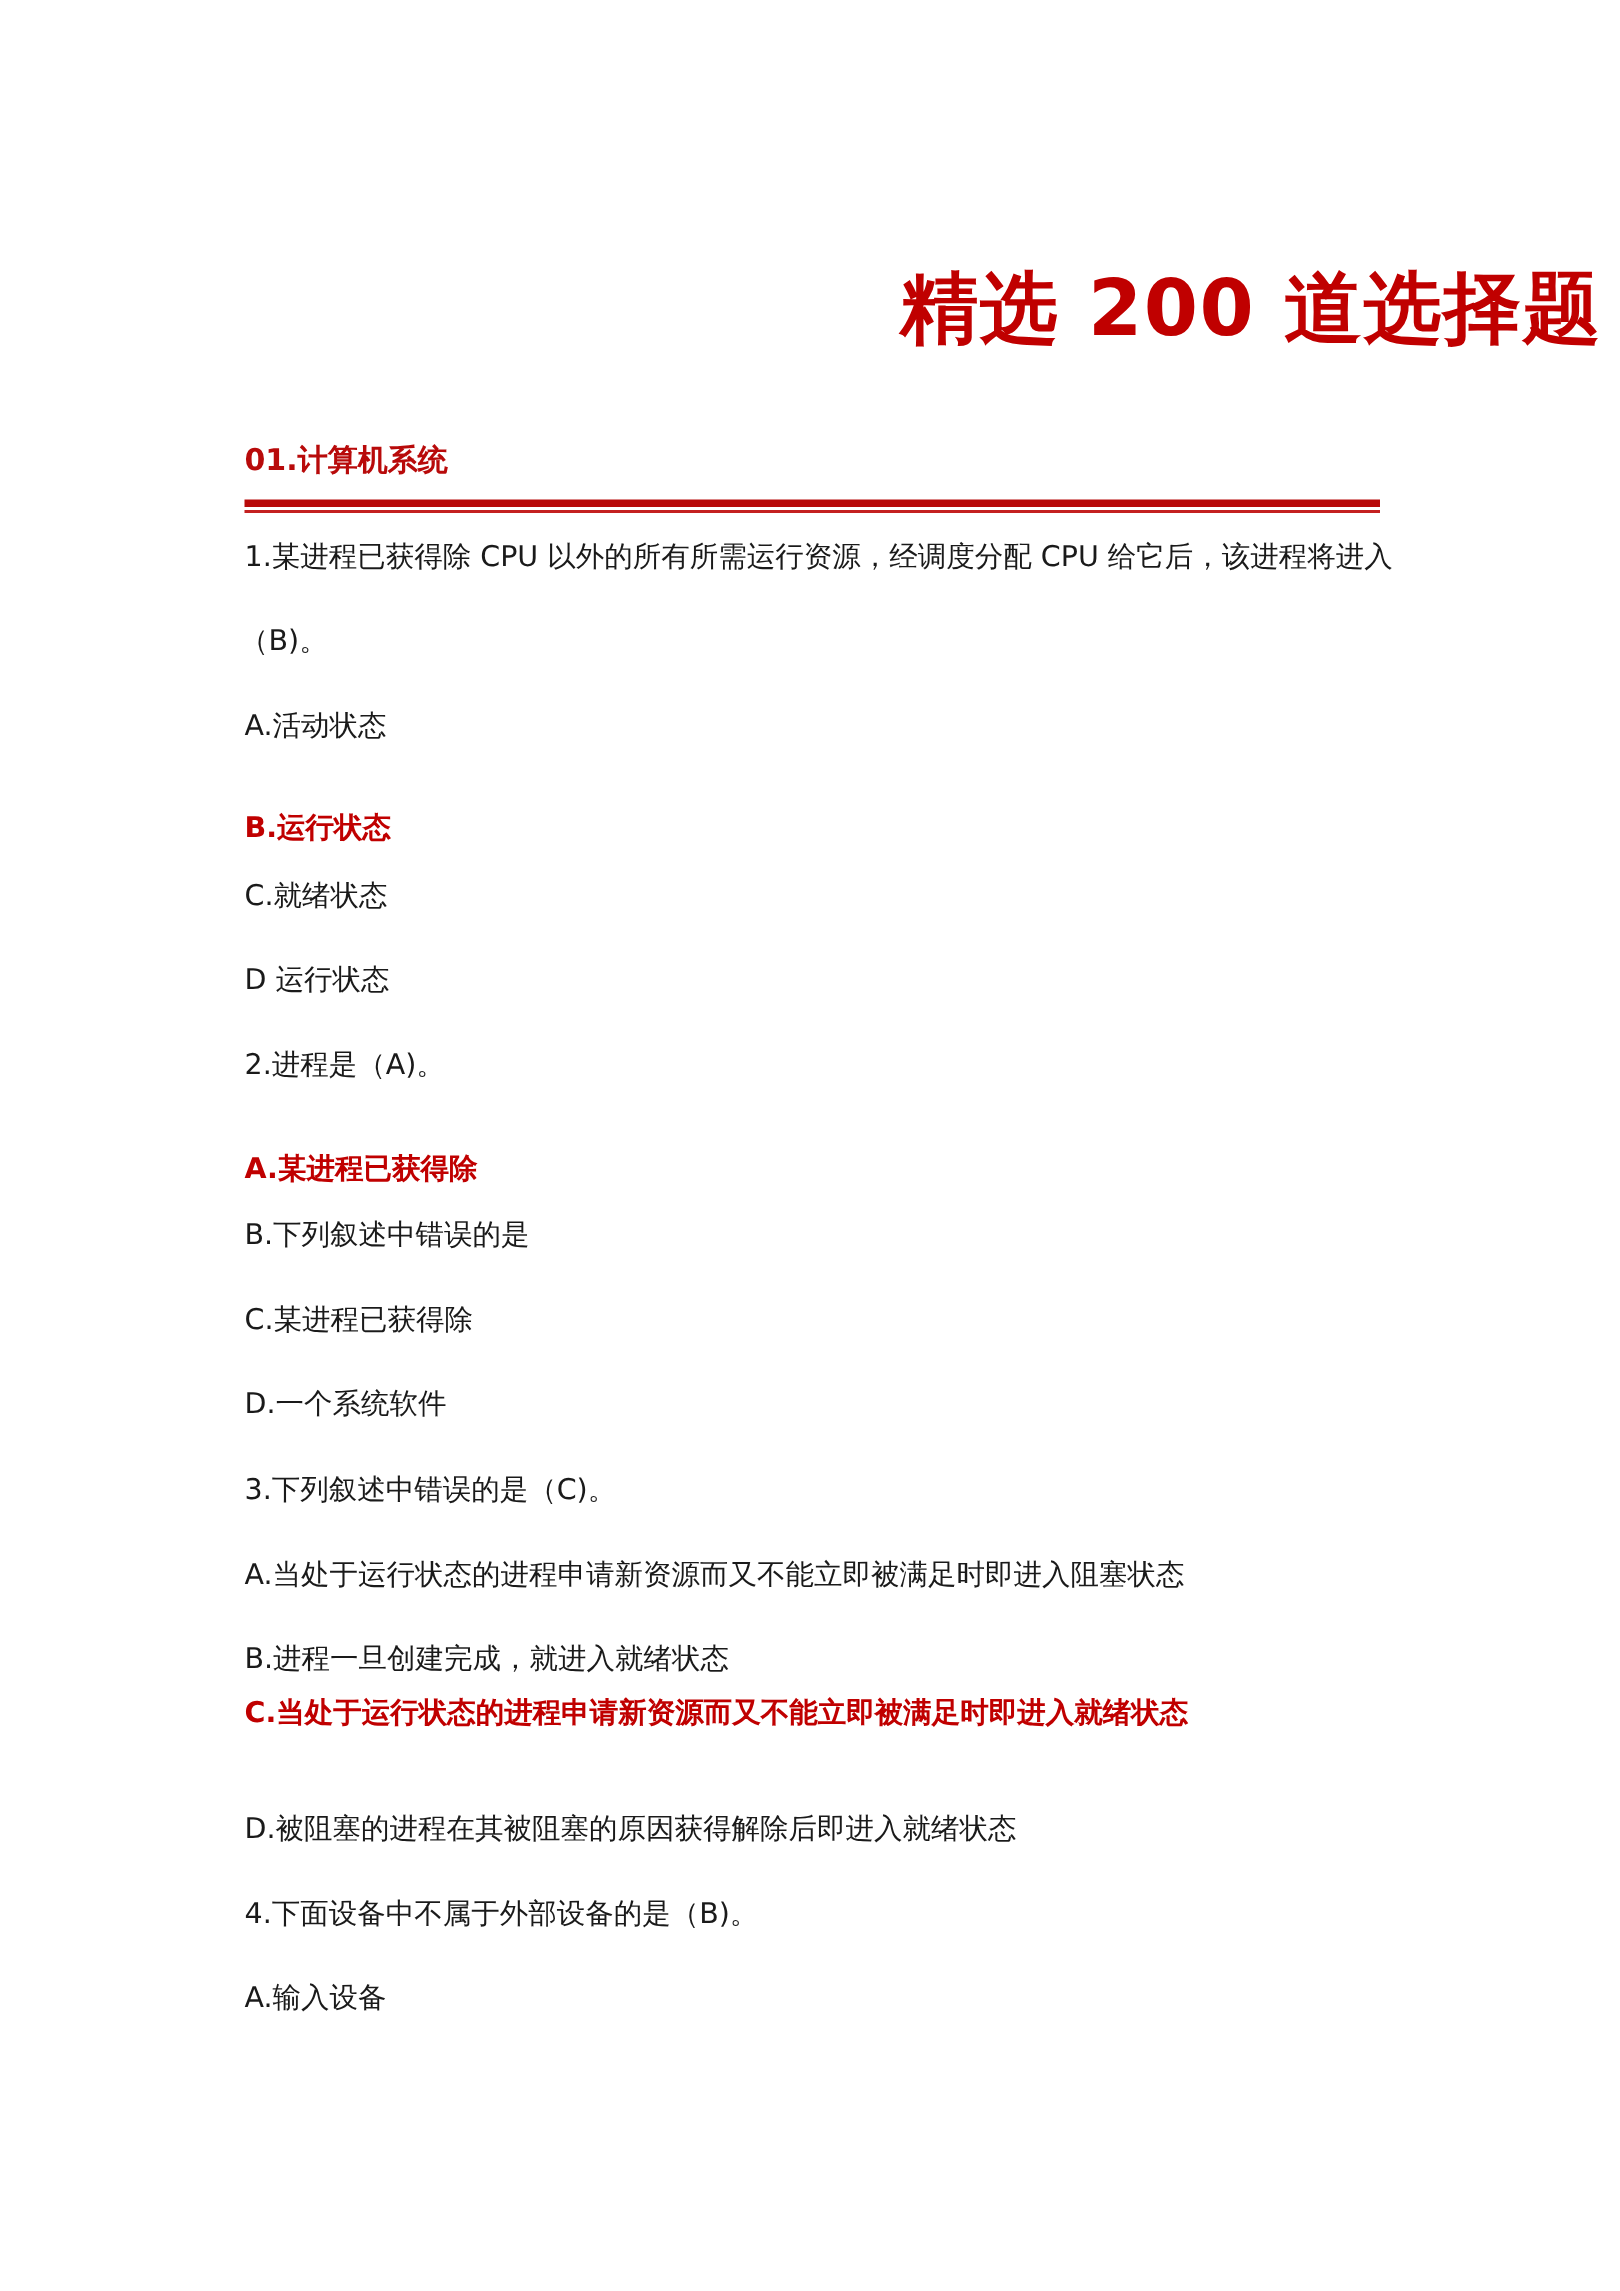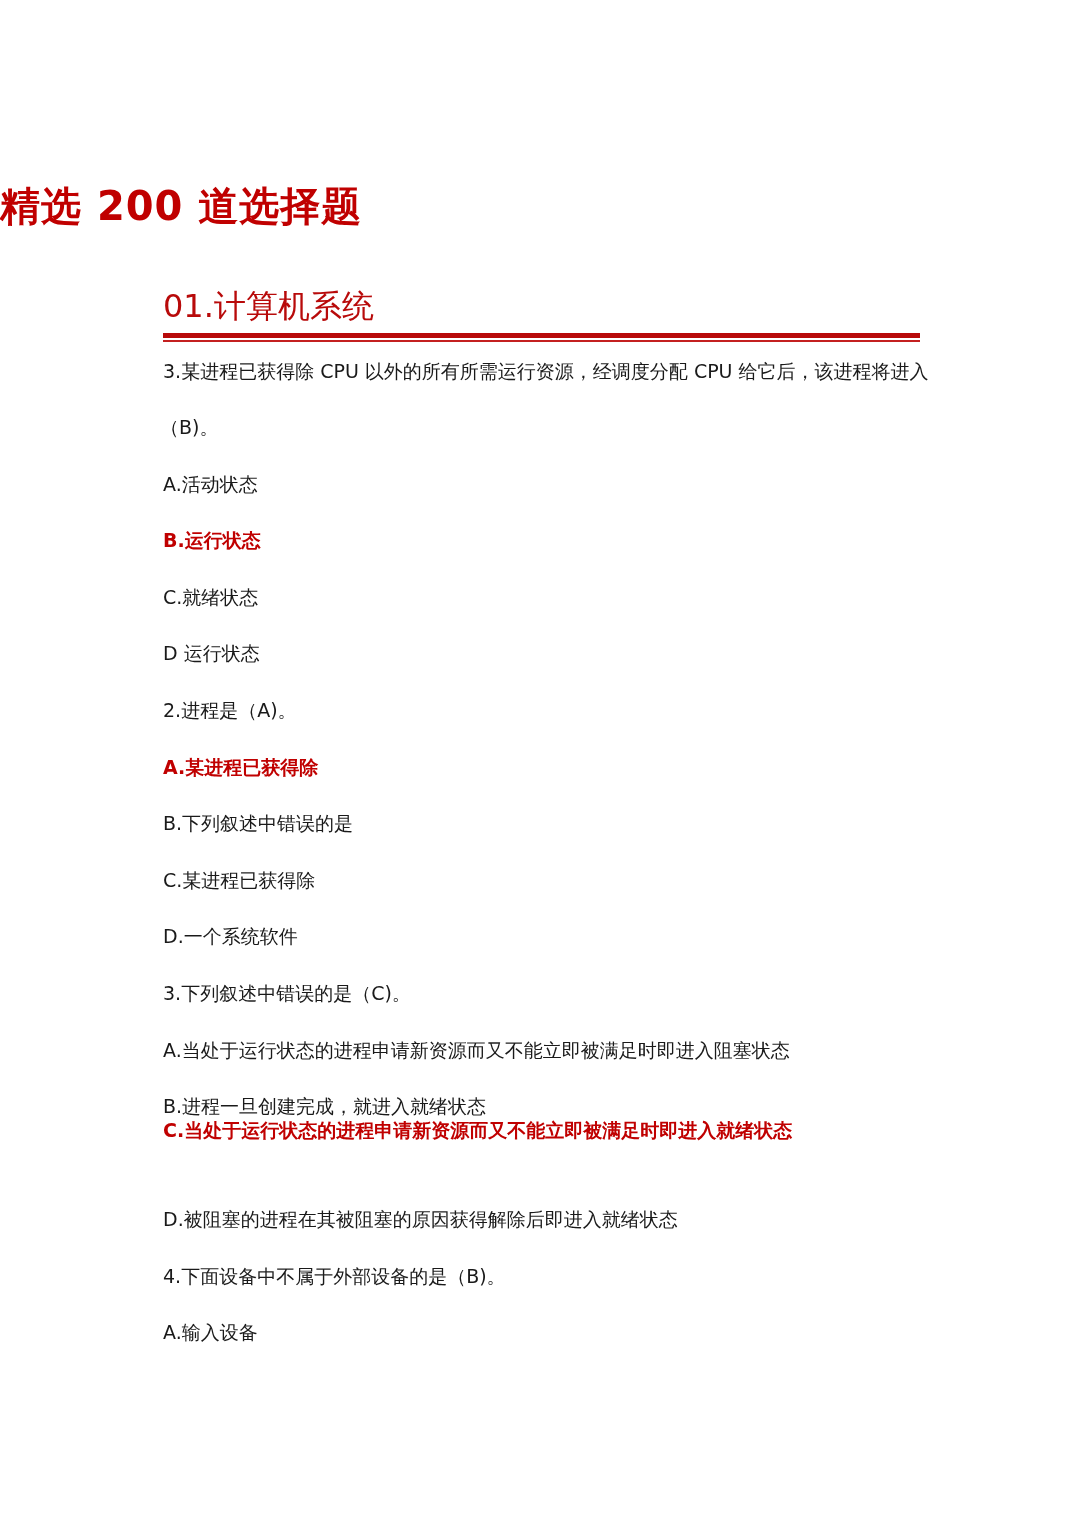--- a/index.html
+++ b/index.html
@@ -13,33 +13,33 @@
       position: relative;
       overflow: hidden;
       font-family: "DejaVu Sans", "Liberation Sans", sans-serif;
       color: #1a1a1a;
     }
     .page-title {
       position: absolute;
       left: 0;
       width: 1068px;
       top: 178px;
-      text-align: left;
-      font-size: 40px;
+      text-align: right;
+      font-size: 52px;
       font-weight: bold;
       color: #c00000;
       letter-spacing: 1px;
       line-height: 56px;
     }
     .section-heading {
       position: absolute;
       left: 163px;
       top: 282px;
-      font-size: 32px;
-      font-weight: normal;
+      font-size: 20px;
+      font-weight: bold;
       color: #b80a0a;
       line-height: 48px;
     }
     .section-rule {
       position: absolute;
       left: 163px;
       top: 333px;
       width: 757px;
       height: 10px;
     }
@@ -61,35 +61,36 @@
       position: absolute;
       left: 163px;
       font-size: 19px;
       line-height: 28px;
       white-space: nowrap;
       color: #1a1a1a;
     }
     .line.answer {
       color: #c00000;
       font-weight: bold;
+      margin-top: 12px;
     }
   </style>
 </head>
 <body>
 
 <div class="page-title">精选 200 道选择题</div>
 
 <div class="section-heading">01.计算机系统</div>
 
 <div class="section-rule">
   <div class="thick"></div>
   <div class="thin"></div>
 </div>
 
-<div class="line" style="top:357px">3.某进程已获得除 CPU 以外的所有所需运行资源，经调度分配 CPU 给它后，该进程将进入</div>
+<div class="line" style="top:357px">1.某进程已获得除 CPU 以外的所有所需运行资源，经调度分配 CPU 给它后，该进程将进入</div>
 <div class="line" style="top:413px; left:160px">（B)。</div>
 <div class="line" style="top:470px">A.活动状态</div>
 <div class="line answer" style="top:526px">B.运行状态</div>
 <div class="line" style="top:583px">C.就绪状态</div>
 <div class="line" style="top:639px">D 运行状态</div>
 
 <div class="line" style="top:696px">2.进程是（A)。</div>
 <div class="line answer" style="top:753px">A.某进程已获得除</div>
 <div class="line" style="top:809px">B.下列叙述中错误的是</div>
 <div class="line" style="top:866px">C.某进程已获得除</div>

